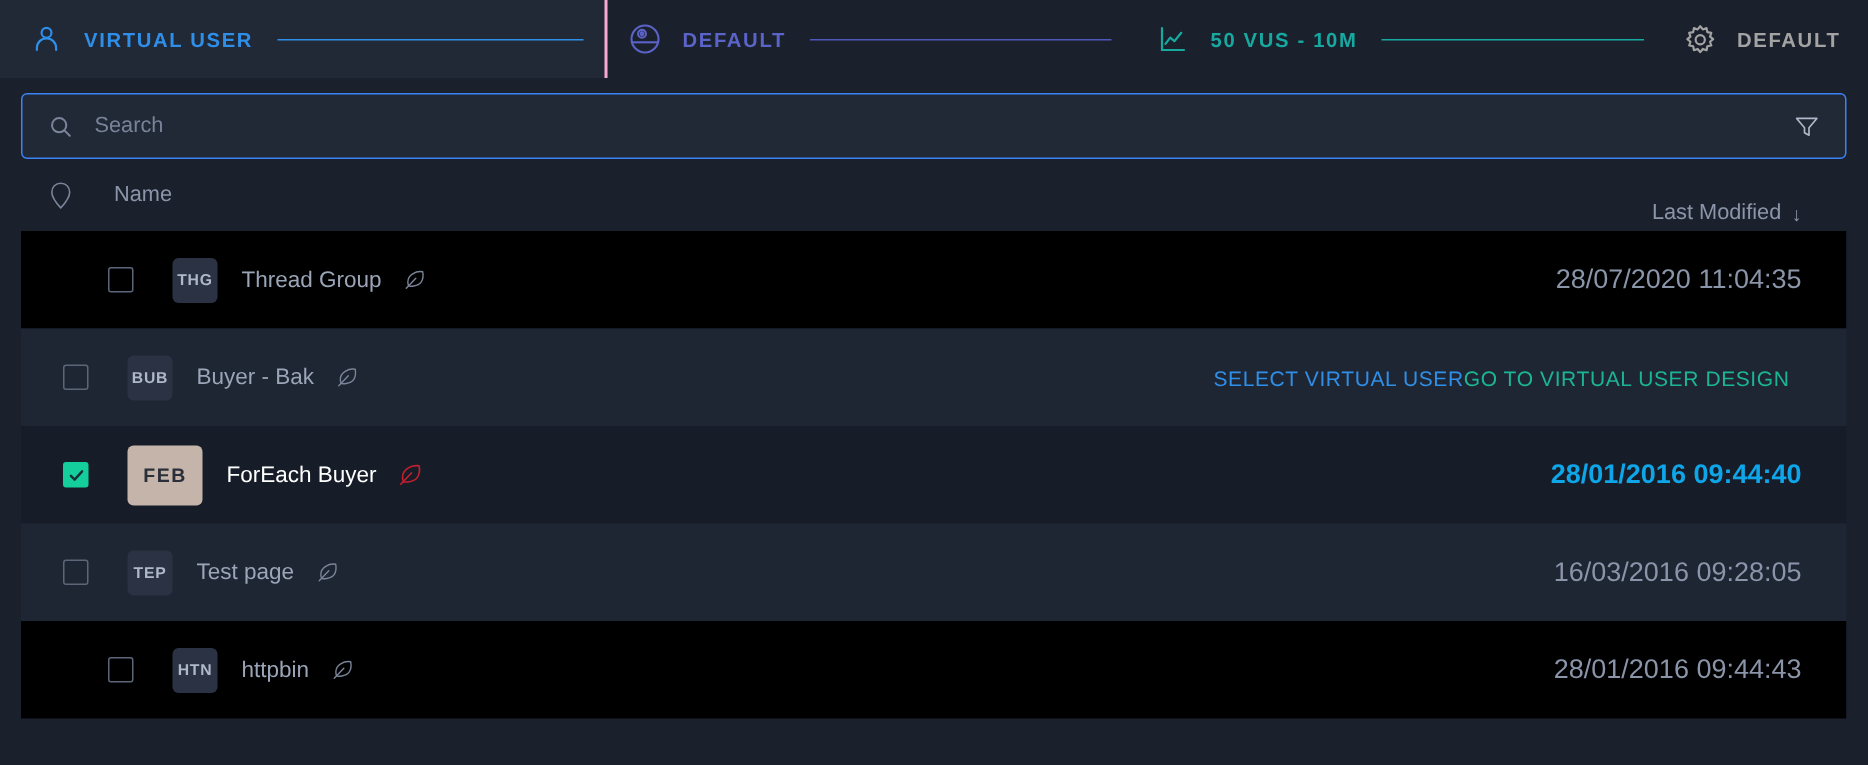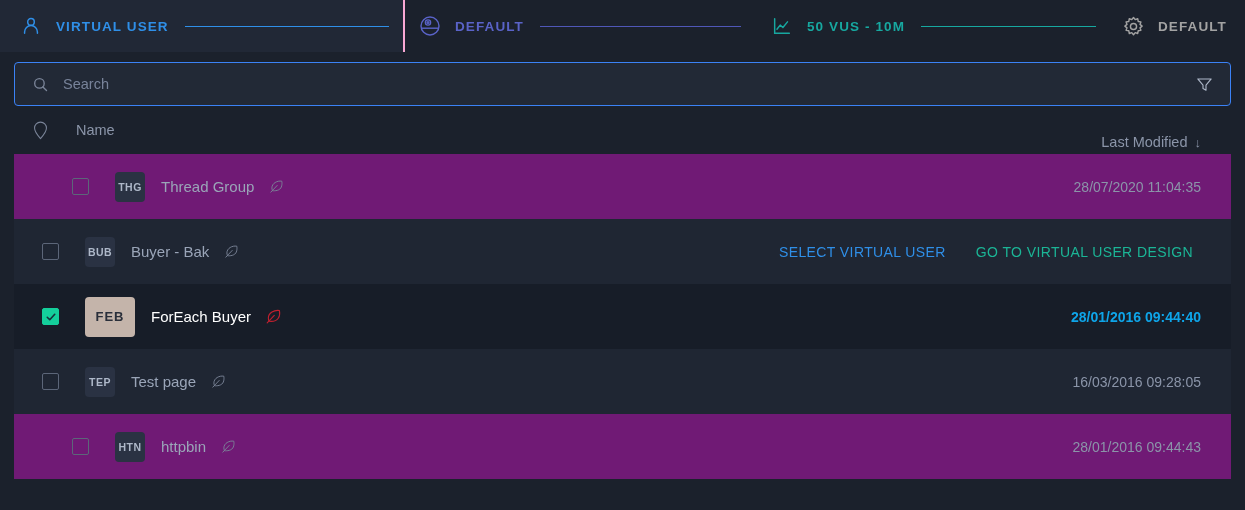--- a/index.html
+++ b/index.html
@@ -120,21 +120,21 @@
     height: 330px;
     overflow: hidden;
   }
   .row {
     display: flex;
     align-items: center;
     height: 65px;
     padding-left: 10px;
     padding-right: 16px;
   }
-  .row.alt-a { background: #701a75; padding-left: 40px; }
+  .row.alt-a { background: #000000; padding-left: 40px; }
   .row.alt-b { background: #1f2633; }
   .row.selected { background: #171d28; }
 
   .checkbox {
     width: 17px; height: 17px;
     border: 1px solid #5c6679;
     border-radius: 2px;
     flex: 0 0 auto;
     margin-left: 18px;
     cursor: pointer;
@@ -170,33 +170,33 @@
     color: #9aa5b8;
     font-size: 15px;
     margin-left: 16px;
     white-space: nowrap;
   }
   .row-name.selected-name { color: #ffffff; }
   .leaf-icon { margin-left: 12px; width: 20px; height: 20px; display:flex; align-items:center; justify-content:center; flex:0 0 auto;}
 
   .row-spacer { flex: 1 1 auto; }
 
-  .row-actions { display: flex; align-items: center; gap: 30px; margin-right: 22px; }
+  .row-actions { display: flex; align-items: center; margin-right: 22px; }
   .action-link {
     font-size: 14px;
     letter-spacing: 0.4px;
     cursor: pointer;
     white-space: nowrap;
   }
   .action-select { color: #2f8fe8; }
   .action-goto { color: #1bb596; }
 
   .row-date {
     color: #8b95a9;
-    font-size: 14px;
+    font-size: 18px;
     white-space: nowrap;
     padding-right: 14px;
   }
   .row-date.selected-date { color: #0ea5e9; font-weight: bold; }
 </style>
 </head>
 <body>
 
 <div class="breadcrumb-bar">
 

